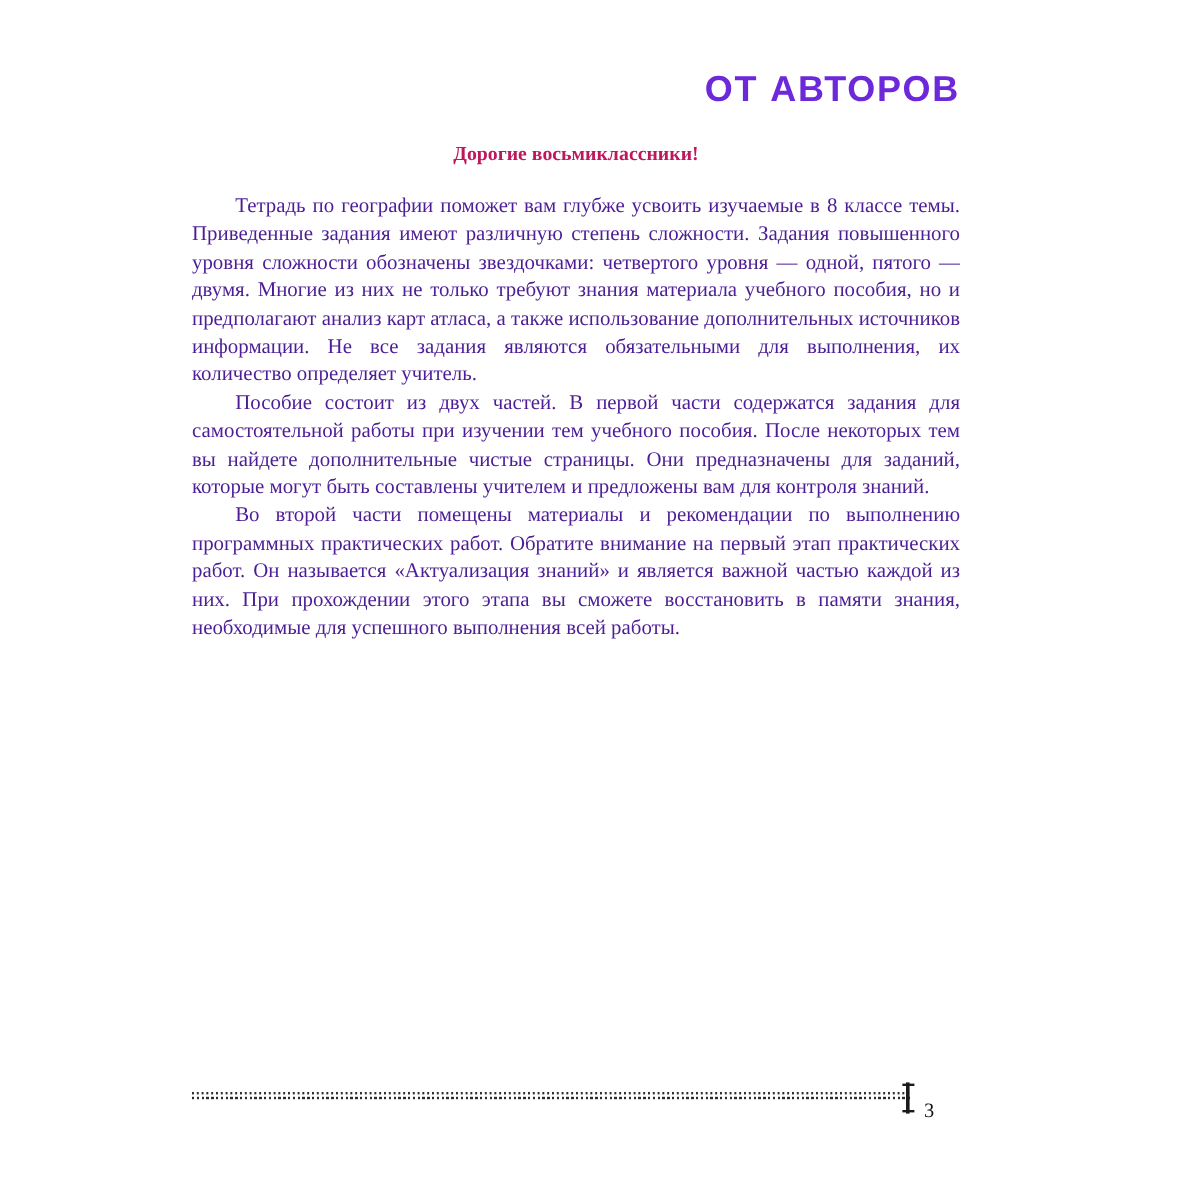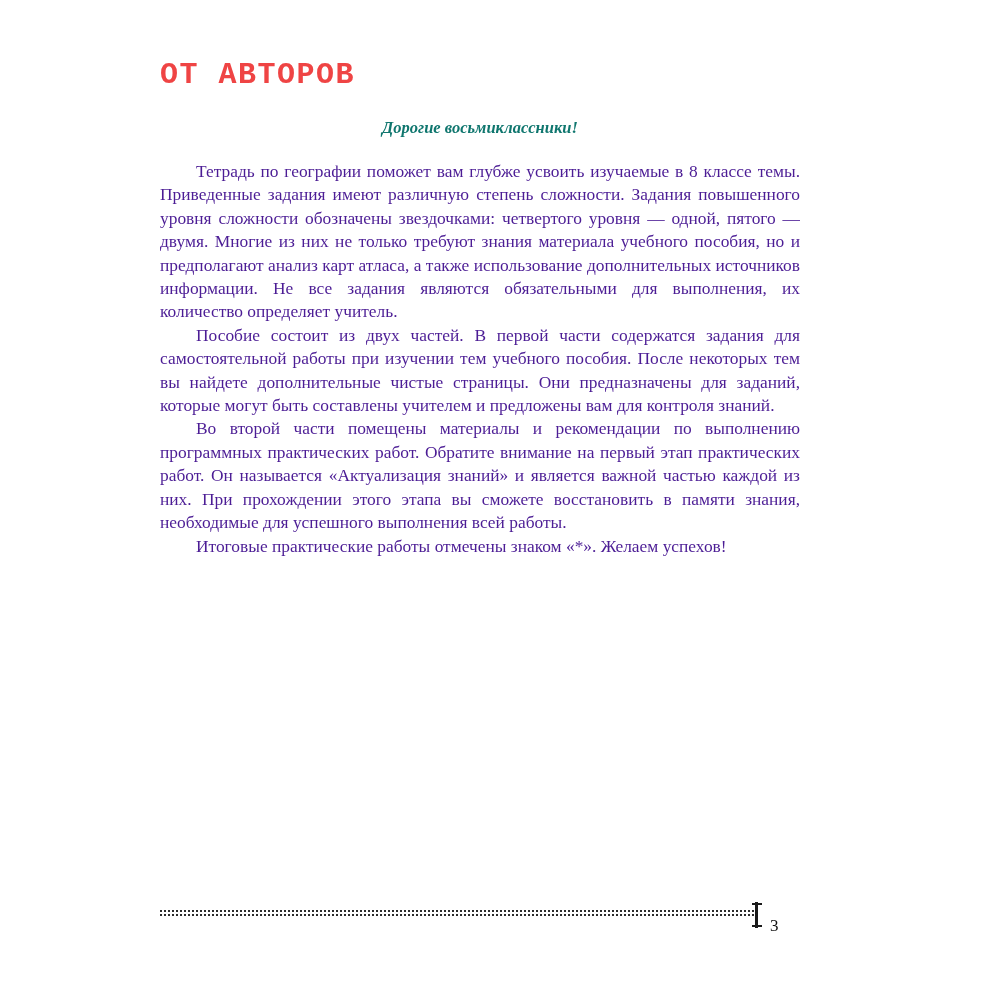--- a/index.html
+++ b/index.html
@@ -23,37 +23,36 @@
     height: 1000px;
     background: #ffffff;
   }
   .content {
     position: absolute;
     left: 160px;
     top: 50px;
     width: 640px;
   }
   .doc-title {
-    text-align: left;
-    font-family: Liberation Mono, monospace;
+    text-align: right;
+    font-family: Liberation Sans, sans-serif;
     font-weight: bold;
     font-size: 30px;
     letter-spacing: 1.5px;
-    color: #ef4444;
+    color: #6d28d9;
     margin: 0 0 0 0;
     padding-top: 8px;
   }
   .salutation {
     text-align: center;
     font-family: "Liberation Serif", serif;
-    font-style: italic;
     font-weight: bold;
     font-size: 16.5px;
     margin-top: 26px;
-    color: #0f766e;
+    color: #be185d;
   }
   .body-text {
     margin-top: 22px;
     font-size: 17.4px;
     line-height: 1.345;
     text-align: justify;
     color: #4c1d95;
     -webkit-hyphens: none;
     hyphens: none;
   }
@@ -140,21 +139,20 @@
   <div class="content">
 
     <h1 class="doc-title">ОТ АВТОРОВ</h1>
 
     <div class="salutation">Дорогие восьмиклассники!</div>
 
     <div class="body-text">
       <p>Тетрадь по географии поможет вам глубже усвоить изучаемые в 8 классе темы. Приведенные задания имеют различную степень сложности. Задания повышенного уровня сложности обозначены звездочками: четвертого уровня — одной, пятого — двумя. Многие из них не только требуют знания материала учебного пособия, но и предполагают анализ карт атласа, а также использование дополнительных источников информации. Не все задания являются обязательными для выполнения, их количество определяет учитель.</p>
       <p>Пособие состоит из двух частей. В первой части содержатся задания для самостоятельной работы при изучении тем учебного пособия. После некоторых тем вы найдете дополнительные чистые страницы. Они предназначены для заданий, которые могут быть составлены учителем и предложены вам для контроля знаний.</p>
       <p>Во второй части помещены материалы и рекомендации по выполнению программных практических работ. Обратите внимание на первый этап практических работ. Он называется «Актуализация знаний» и является важной частью каждой из них. При прохождении этого этапа вы сможете восстановить в памяти знания, необходимые для успешного выполнения всей работы.</p>
-      <p>Итоговые практические работы отмечены знаком «*». Желаем успехов!</p>
     </div>
 
   </div>
 
   <div class="footer">
     <div class="footer-rule"></div>
     <div class="footer-mark">
       <div class="tick-top"></div>
       <div class="bar"></div>
       <div class="tick-bottom"></div>

